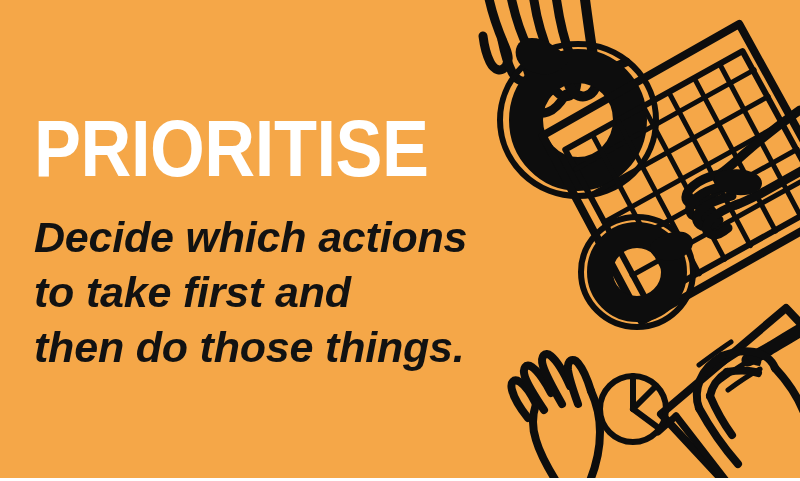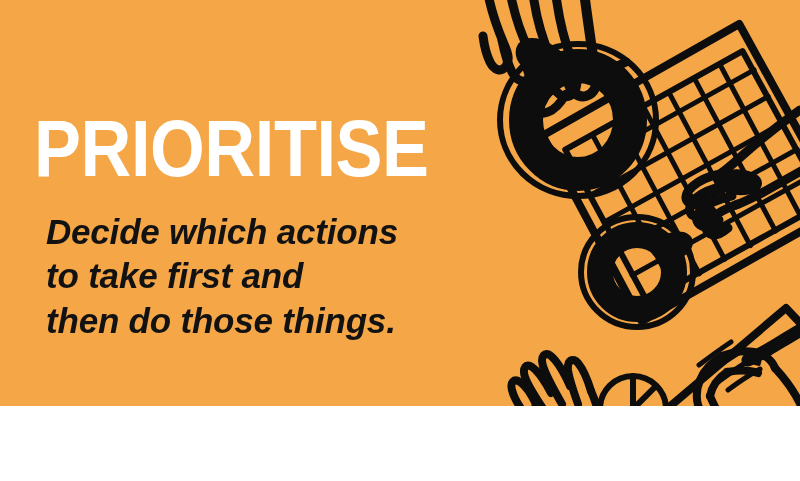--- a/index.html
+++ b/index.html
@@ -3,21 +3,21 @@
 <meta charset="utf-8">
 <style>
   html, body {
     margin: 0;
     padding: 0;
     background: #ffffff;
   }
   #canvas {
     position: relative;
     width: 800px;
-    height: 406px;
+    height: 481px;
     overflow: hidden;
     background: #ffffff;
     font-family: "Liberation Sans", sans-serif;
   }
   #bg {
     position: absolute;
     left: 0;
     top: 0;
     width: 800px;
     height: 478px;
@@ -35,26 +35,26 @@
     font-size: 80px;
     line-height: 0.92;
     letter-spacing: -0.5px;
     color: #ffffff;
     margin: 0;
     transform: scaleX(0.88);
     transform-origin: left center;
     white-space: nowrap;
   }
   #subhead {
-    margin: 12px;
+    margin: 0;
     margin-top: 24px;
     font-family: "Liberation Sans", sans-serif;
     font-weight: 700;
     font-style: italic;
-    font-size: 35px;
+    font-size: 43px;
     line-height: 1.28;
     letter-spacing: -0.2px;
     color: #121212;
     white-space: pre-line;
   }
   #illustration {
     position: absolute;
     right: 0;
     top: 0;
     width: 330px;

